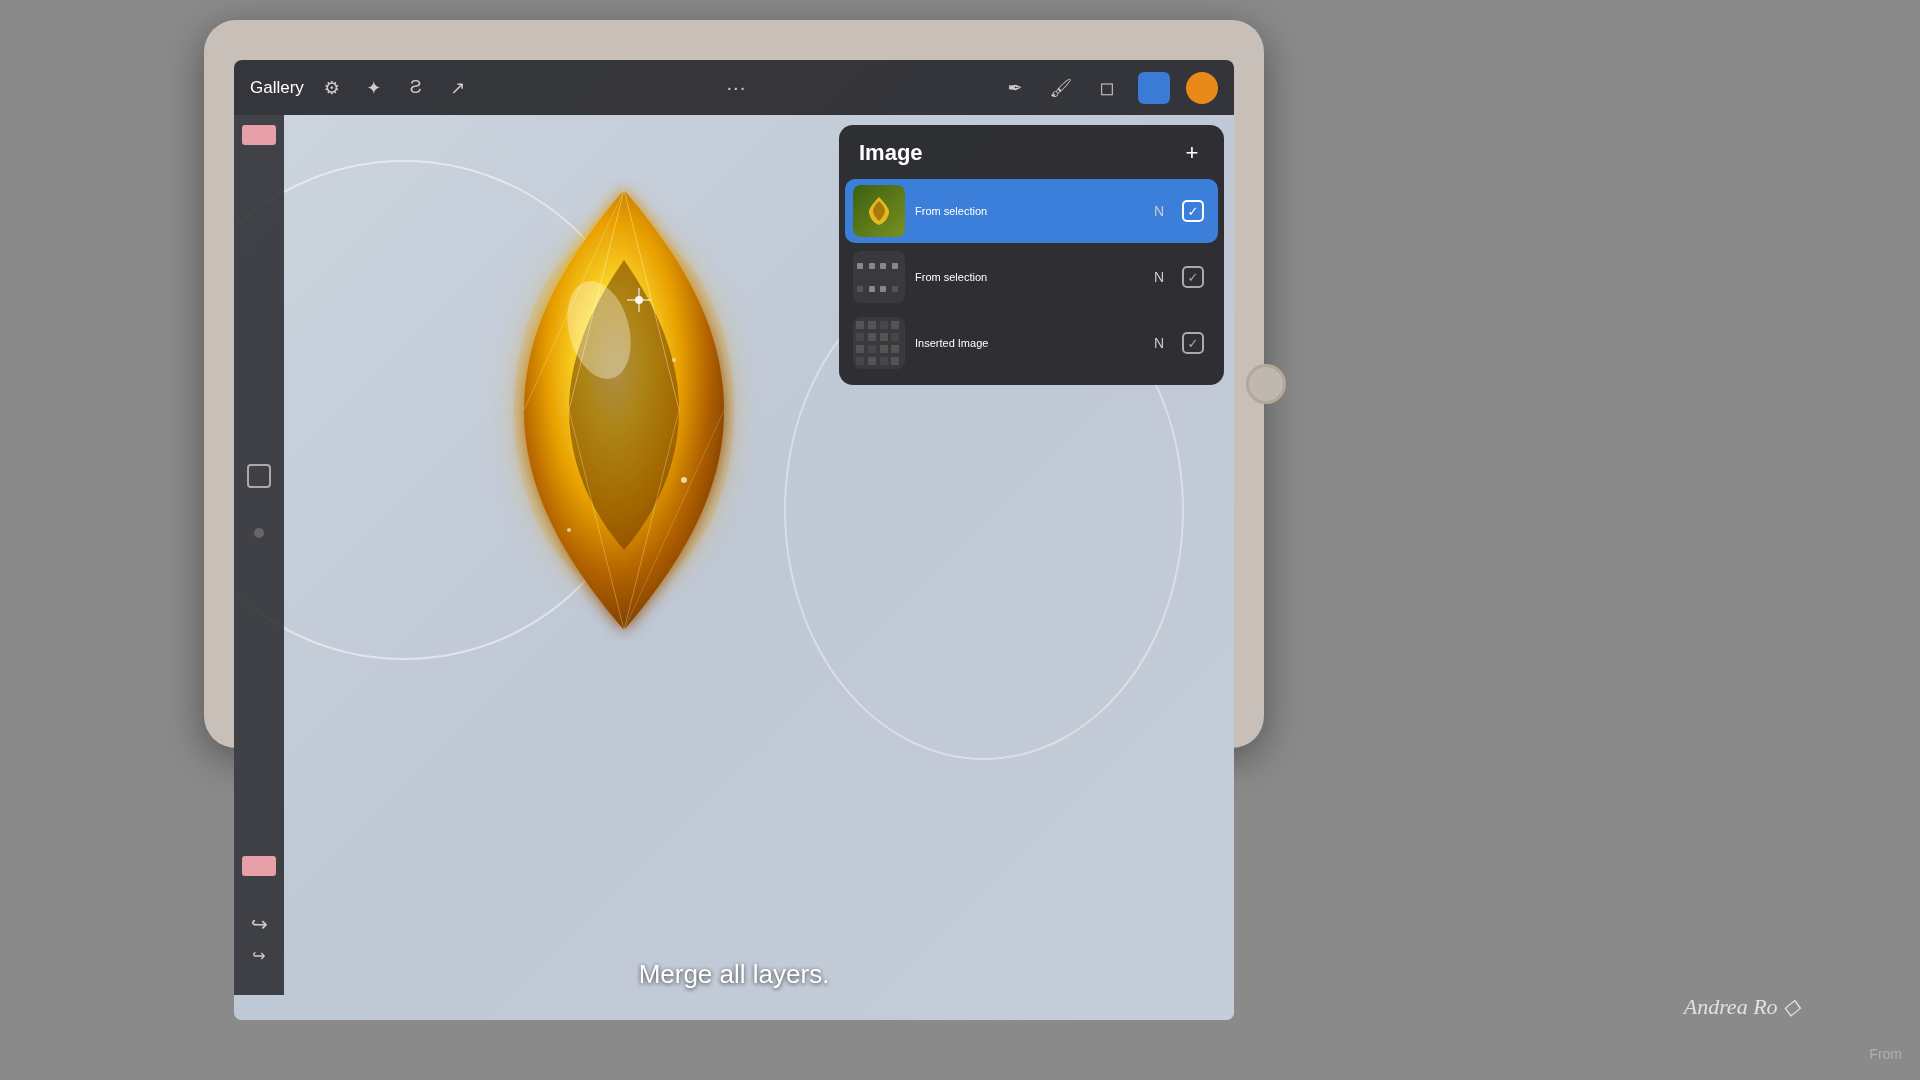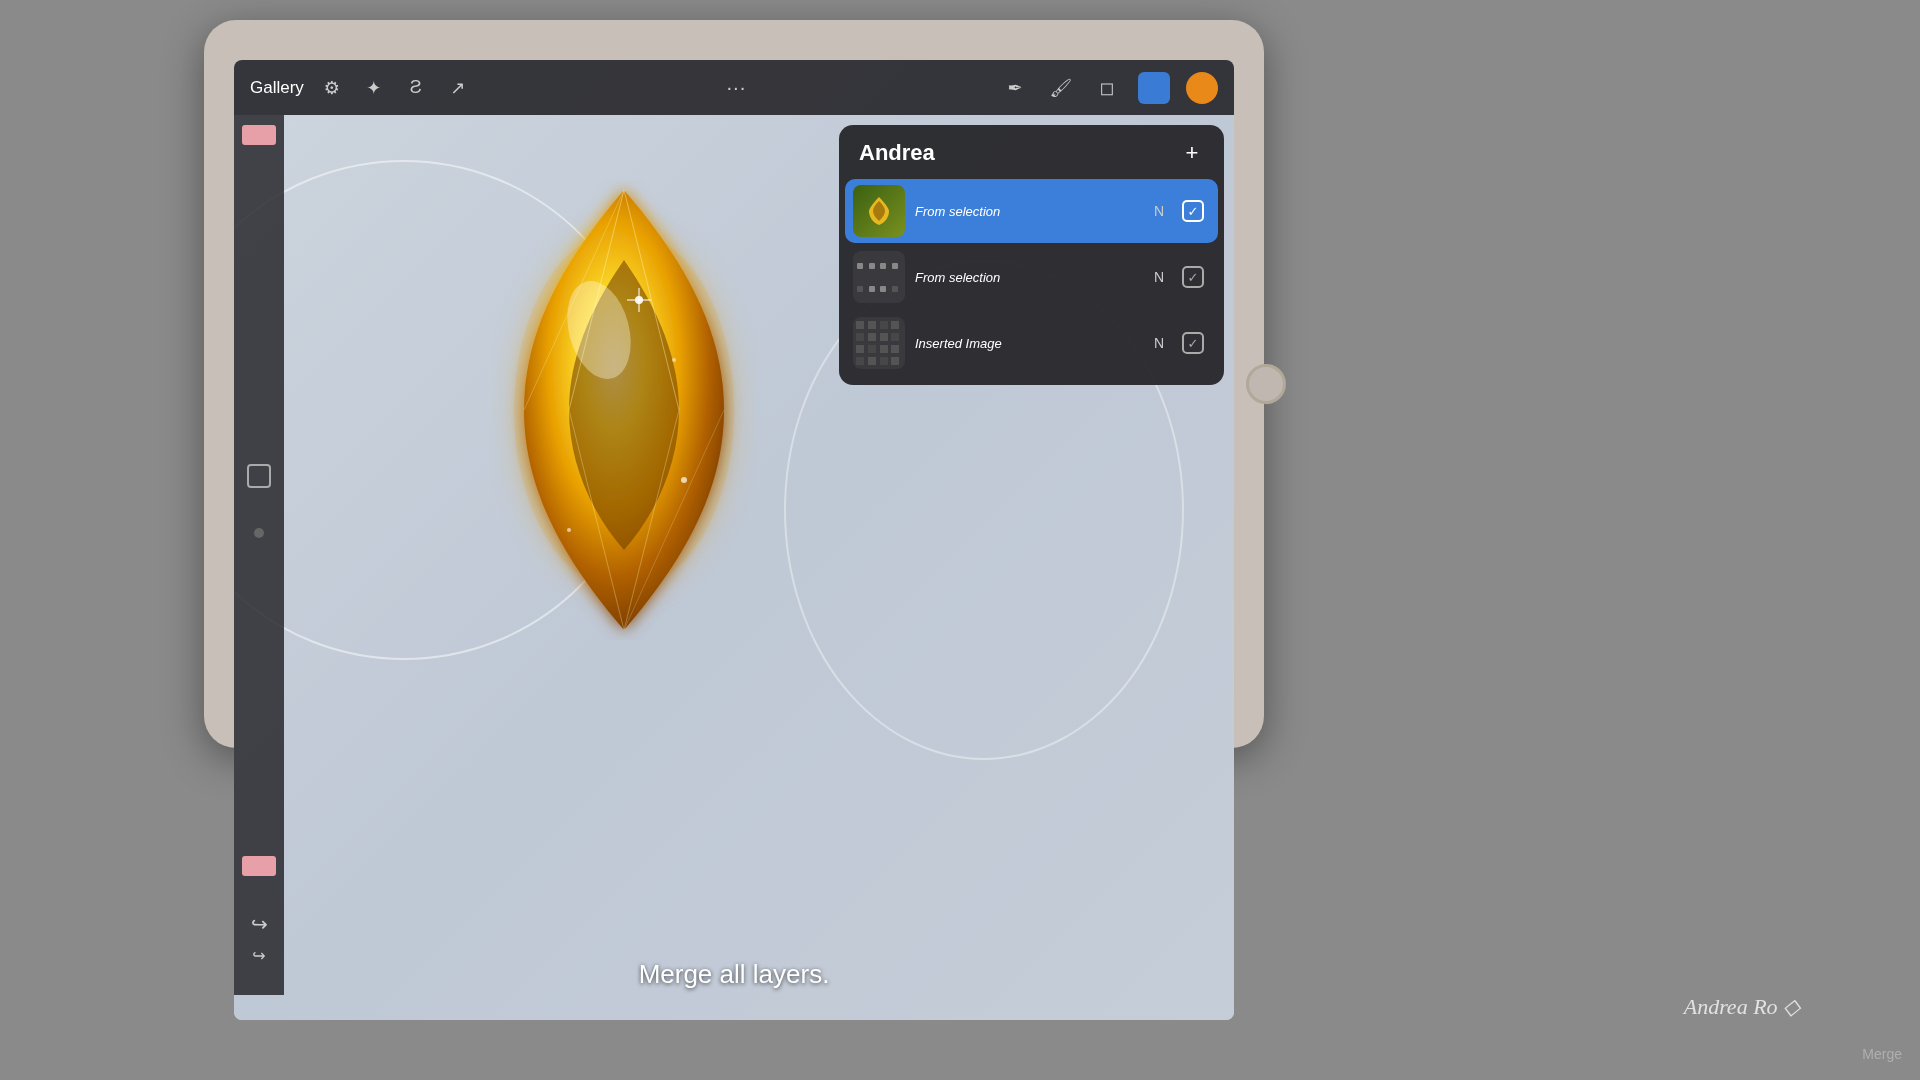--- a/index.html
+++ b/index.html
@@ -296,23 +296,22 @@
       height: 8px;
       background: #666;
       opacity: 0.6;
     }
     .layer-thumb-white {
       background: #fff;
     }
     .layer-name {
       flex: 1;
       color: #fff;
-      font-size: 13px;
+      font-size: 11px;
       font-weight: 400;
-      font-style: italic;
     }
     .layer-mode {
       color: #ccc;
       font-size: 14px;
       margin-right: 8px;
     }
     .layer-checkbox {
       width: 22px;
       height: 22px;
       border: 2px solid #aaa;
@@ -509,21 +508,21 @@
       <div style="flex:1"></div>
       <div class="sidebar-color-box2"></div>
       <div style="height:16px"></div>
       <div class="sidebar-undo">↩</div>
       <div class="sidebar-redo">↪</div>
       <div style="height:10px"></div>
     </div>
 
     <div class="layers-panel">
       <div class="layers-header">
-        <span class="layers-title">Andrea</span>
+        <span class="layers-title">Image</span>
         <div class="layers-add-btn">+</div>
       </div>
 
       <div class="layer-row active">
         <div class="layer-thumb layer-thumb-active">
           <svg class="gem-mini" viewBox="0 0 32 32">
             <path d="M16,2 C22,8 26,14 26,16 C26,22 22,28 16,30 C10,28 6,22 6,16 C6,14 10,8 16,2Z" fill="#e8b820"></path>
             <path d="M16,6 C20,10 22,13 22,16 C22,19 20,22 16,26 C12,22 10,19 10,16 C10,13 12,10 16,6Z" fill="#7a5000" opacity="0.6"></path>
           </svg>
         </div>
@@ -579,13 +578,13 @@
     <div class="caption">
       <span class="caption-text">Merge all layers.</span>
     </div>
 
     <div class="watermark-tl">RRCG</div>
 
   </div>
 </div>
 
 <div class="signature" style="position:absolute;bottom:60px;right:120px;color:rgba(255,255,255,0.75);font-size:22px;font-style:italic;font-family:Georgia,serif;z-index:400;">Andrea Ro ◇</div>
-<div class="udemy-badge" style="position:absolute;bottom:18px;right:18px;color:rgba(200,200,200,0.6);font-size:14px;z-index:400;">Merge</div>
+<div class="udemy-badge" style="position:absolute;bottom:18px;right:18px;color:rgba(200,200,200,0.6);font-size:14px;z-index:400;">From</div>
 
 </body></html>

